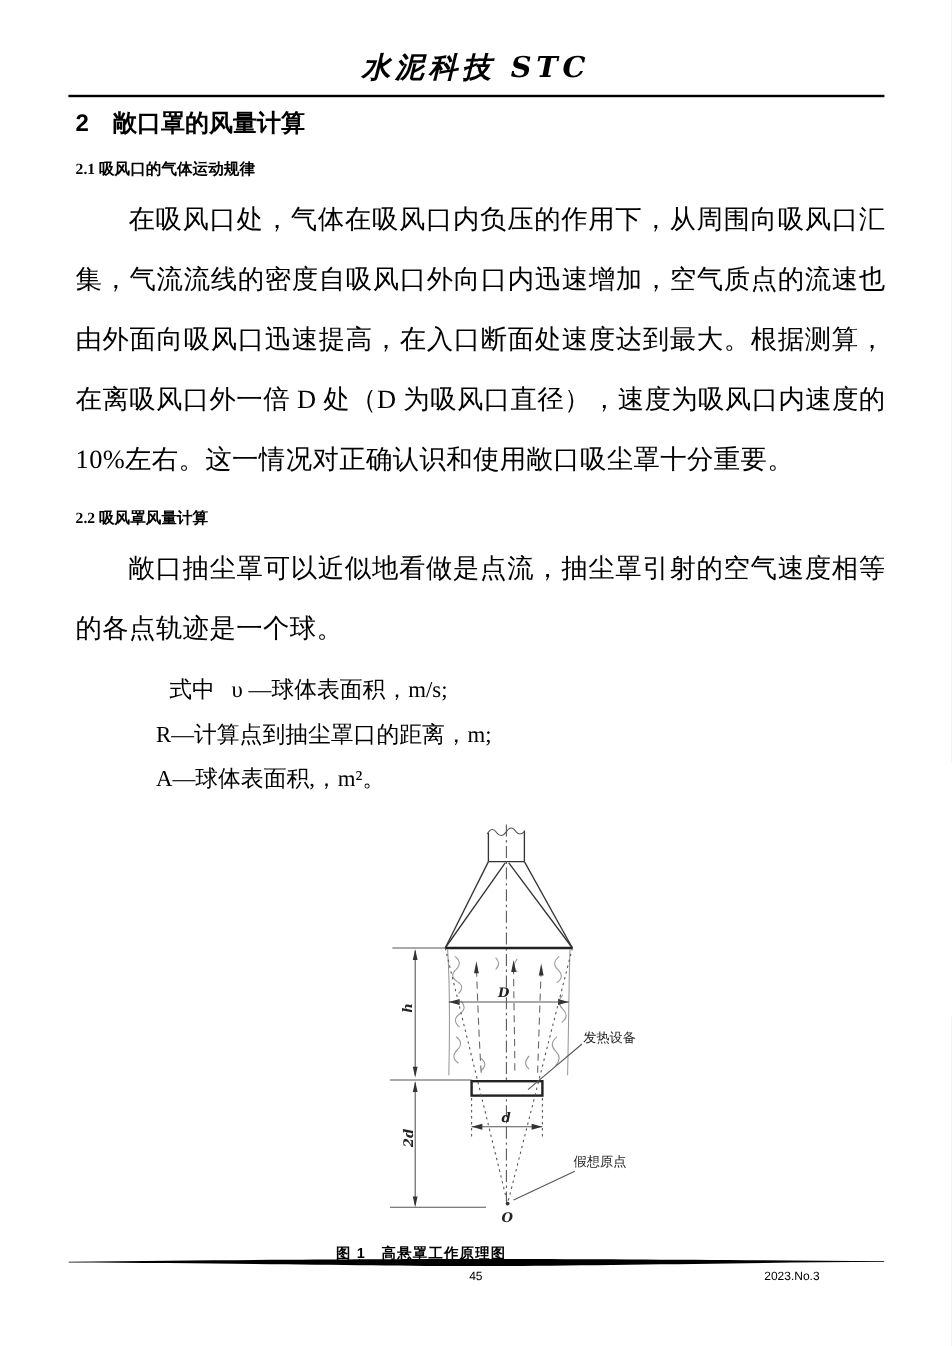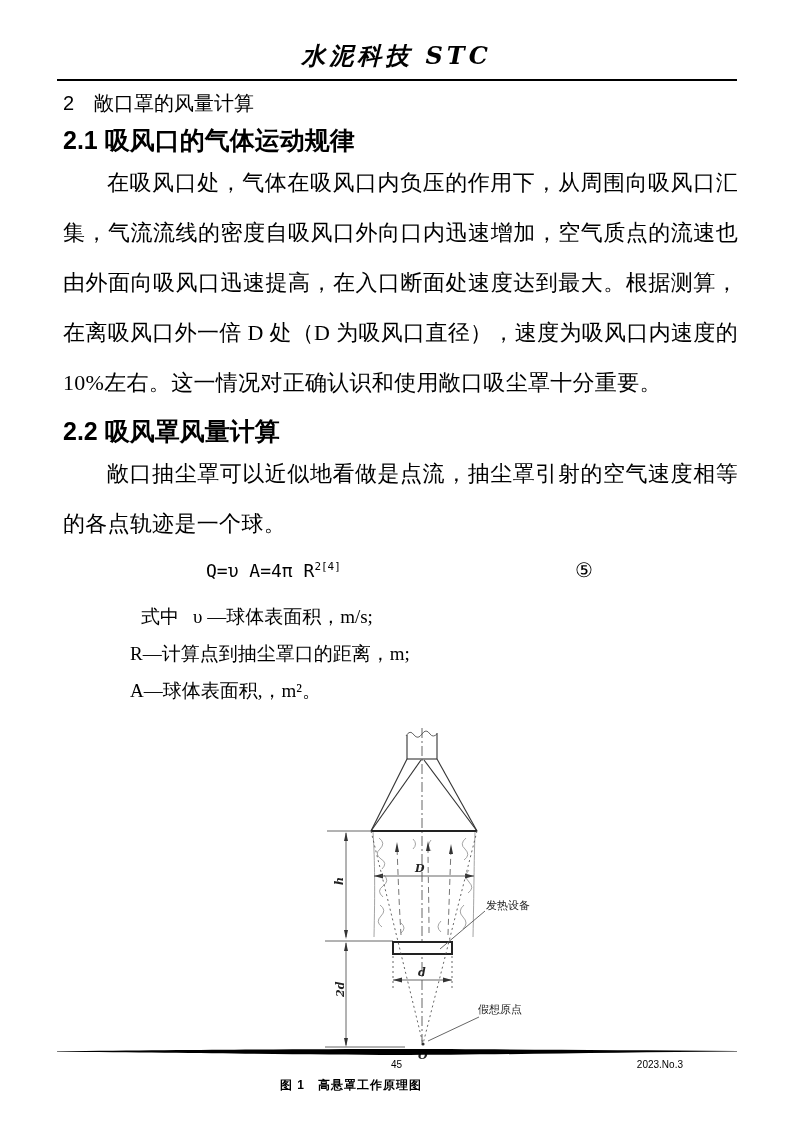--- a/index.html
+++ b/index.html
@@ -11,26 +11,26 @@
   
   .journal-title{
     padding-top:40px;text-align:center;font-size:24px;letter-spacing:4px;
     font-style:italic;font-weight:bold;
     font-family:"DejaVu Serif","Liberation Serif",serif;
   }
   .header-rule{width:680px;margin:7px auto 0;border-top:2.5px solid #000;height:0;}
   
   main{padding:0 55px 0 63px;}
   .h-sec{
-    font-family:"Liberation Sans","DejaVu Sans",sans-serif;font-weight:normal;
+    font-family:"Liberation Sans","DejaVu Sans",sans-serif;font-weight:bold;
     margin:8px 0 0;font-size:20px;line-height:28px;
   }
   .h-sub{
-    font-family:Liberation Sans, sans-serif;font-weight:bold;
-    margin:10px 0 0;font-size:25px;line-height:27px;
+    font-family:Liberation Serif, serif;font-weight:bold;
+    margin:10px 0 0;font-size:13px;line-height:27px;
   }
   .body-para{
     font-size:22px;line-height:50px;text-align:justify;text-indent:2em;
     margin:4px 0 0;letter-spacing:0.3px;
   }
   .equation-row{display:flex;align-items:baseline;margin-top:9px;font-size:19px;height:32px;}
   .eq-main{margin-left:143px;white-space:pre;font-family:"DejaVu Sans Mono","Liberation Mono",monospace;font-size:18px;}
   .eq-main sup{font-size:11px;}
   .eq-num{margin-left:auto;margin-right:145px;font-size:20px;}
   .where-block{margin-top:8px;font-size:19px;}
@@ -78,24 +78,20 @@
     <div class="h-sec">2　敞口罩的风量计算</div>
 
     <div class="h-sub">2.1 吸风口的气体运动规律</div>
 
     <p class="body-para">在吸风口处，气体在吸风口内负压的作用下，从周围向吸风口汇集，气流流线的密度自吸风口外向口内迅速增加，空气质点的流速也由外面向吸风口迅速提高，在入口断面处速度达到最大。根据测算，在离吸风口外一倍 D 处（D 为吸风口直径），速度为吸风口内速度的 10%左右。这一情况对正确认识和使用敞口吸尘罩十分重要。</p>
 
     <div class="h-sub">2.2 吸风罩风量计算</div>
 
     <p class="body-para">敞口抽尘罩可以近似地看做是点流，抽尘罩引射的空气速度相等的各点轨迹是一个球。</p>
 
-    <div class="equation-row">
-      <span class="eq-main"><span>Q=υ A=4π R</span><sup>2[4]</sup></span>
-      <span class="eq-num">⑤</span>
-    </div>
 
     <div class="where-block">
       <div class="where-line">
         <span class="where-label">式中</span><span>υ —球体表面积，m/s;</span>
       </div>
       <div class="def-line">R—计算点到抽尘罩口的距离，m;</div>
       <div class="def-line">A—球体表面积,，m²。</div>
     </div>
 
     <figure class="figure-wrap" style="margin:14px 0 0 217px;">

